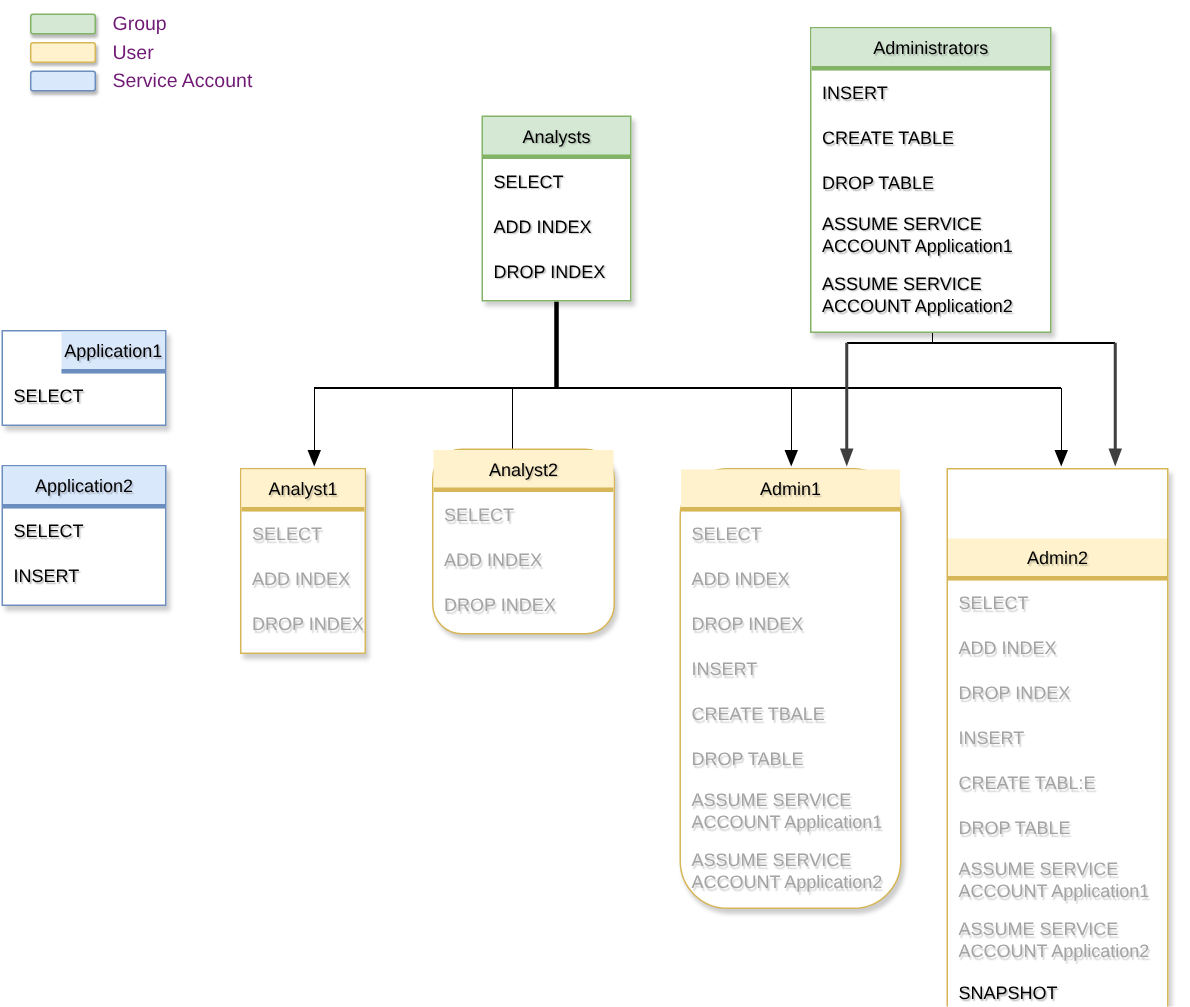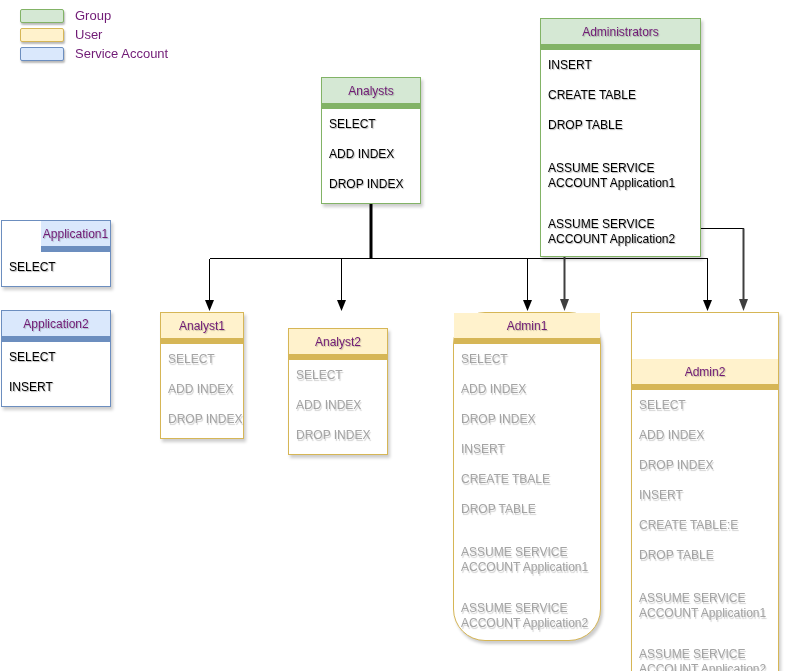--- a/index.html
+++ b/index.html
@@ -50,41 +50,41 @@
   
   .box {
     position: absolute;
     box-sizing: border-box;
     background: #ffffff;
     border: 1px solid #999;
     box-shadow: 2px 3px 3px rgba(0,0,0,0.2);
   }
   .box-header {
     height: 25px;
-    border-bottom: 6px solid #1d4ed8;
+    border-bottom: 3px solid #1d4ed8;
     display: flex;
     align-items: center;
     justify-content: center;
     font-size: 12px;
-    color: #701a75;
+    color: #000000;
     text-shadow: 1px 1px 1px rgba(0,0,0,0.22);
   }
   .box-items {
     padding-bottom: 4px;
   }
   .item {
     display: flex;
     align-items: center;
     padding-left: 7px;
     font-size: 12px;
     line-height: 15px;
     white-space: pre-line;
   }
   .item.single { height: 30px; }
-  .item.double { height: 40px; margin-top: 16px; }
+  .item.double { height: 40px; }
   .item.active {
     color: #000000;
     text-shadow: 1px 1px 1px rgba(0,0,0,0.28);
   }
   .item.inherited {
     color: #a3a3a3;
     text-shadow: 1px 2px 1px rgba(0,0,0,0.18);
   }
 </style>
 </head>
@@ -162,21 +162,21 @@
       </div>
     </div>
     <div class="box" style="left: 160px; top: 312px; width: 84px; border-color: rgb(214, 182, 86);">
       <div class="box-header" style="background: rgb(255, 242, 204); border-color: rgb(214, 182, 86);">Analyst1</div>
       <div class="box-items">
         <div class="item inherited single">SELECT</div>
         <div class="item inherited single">ADD INDEX</div>
         <div class="item inherited single">DROP INDEX</div>
       </div>
     </div>
-    <div class="box" style="left: 288px; top: 328px; width: 100px; border-color: rgb(214, 182, 86);">
+    <div class="box" style="left: 288px; top: 299px; width: 122px; border-color: rgb(214, 182, 86); border-radius: 20px;">
       <div class="box-header" style="background: rgb(255, 242, 204); border-color: rgb(214, 182, 86);">Analyst2</div>
       <div class="box-items">
         <div class="item inherited single">SELECT</div>
         <div class="item inherited single">ADD INDEX</div>
         <div class="item inherited single">DROP INDEX</div>
       </div>
     </div>
     <div class="box" style="left: 453px; top: 312px; width: 148px; border-color: rgb(214, 182, 86); border-radius: 32px;">
       <div class="box-header" style="background: rgb(255, 242, 204); border-color: rgb(214, 182, 86);">Admin1</div>
       <div class="box-items">
@@ -192,21 +192,21 @@
 ACCOUNT Application2</div>
       </div>
     </div>
     <div class="box" style="left: 631px; top: 312px; width: 148px; border-color: rgb(214, 182, 86);">
       <div class="box-header" style="background: rgb(255, 242, 204); border-color: rgb(214, 182, 86); margin-top: 46px;">Admin2</div>
       <div class="box-items">
         <div class="item inherited single">SELECT</div>
         <div class="item inherited single">ADD INDEX</div>
         <div class="item inherited single">DROP INDEX</div>
         <div class="item inherited single">INSERT</div>
-        <div class="item inherited single">CREATE TABLE:E</div>
+        <div class="item inherited single">CREATE TABL:E</div>
         <div class="item inherited single">DROP TABLE</div>
         <div class="item inherited double">ASSUME SERVICE
 ACCOUNT Application1</div>
         <div class="item inherited double">ASSUME SERVICE
 ACCOUNT Application2</div>
         <div class="item active single">SNAPSHOT</div>
       </div>
     </div>
   </div>
 

